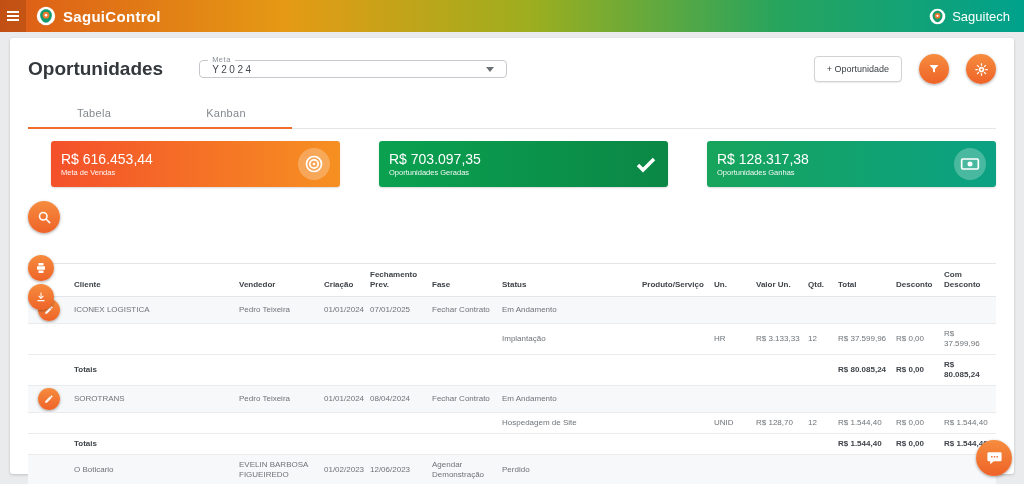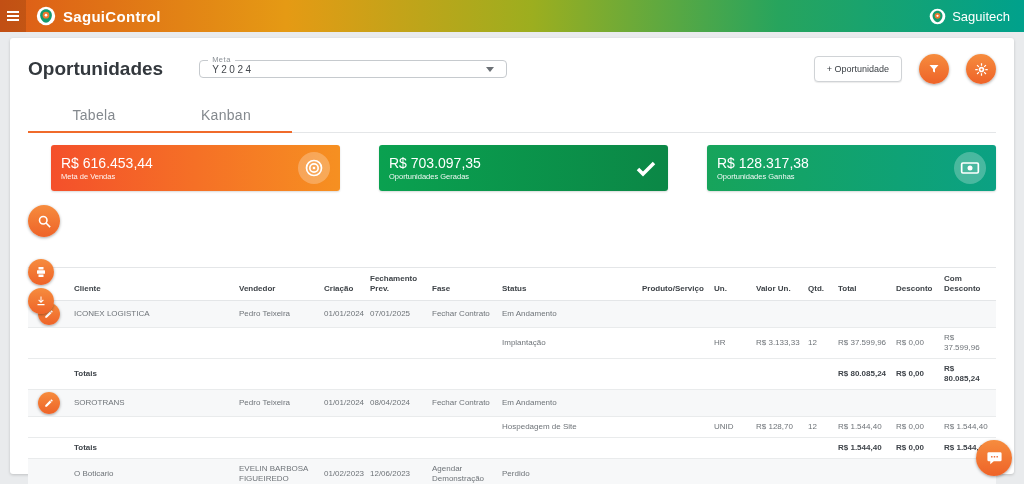--- a/index.html
+++ b/index.html
@@ -46,21 +46,21 @@
     font-size: 9px; color: #3c4146; font-family: inherit; cursor: pointer; box-shadow: 0 1px 1px rgba(0,0,0,.08); white-space: nowrap; }
 
   .circle-btn { width: 30px; height: 30px; border-radius: 50%; border: none; padding: 0;
     background: linear-gradient(180deg, #f68c3e, #ee6328);
     display: flex; align-items: center; justify-content: center;
     box-shadow: 0 1px 3px rgba(0,0,0,.35); cursor: pointer; flex: none; }
   .circle-btn svg { display: block; }
 
   
   .tabs { position: relative; display: flex; margin-top: 10px; border-bottom: 1px solid #e4e6e8; }
-  .tab { width: 132px; text-align: center; padding: 9px 0; font-size: 14px; color: #84898e;
+  .tab { width: 132px; text-align: center; padding: 9px 0; font-size: 11px; color: #84898e;
     letter-spacing: .3px; cursor: pointer; }
   .tab-indicator { position: absolute; left: 0; bottom: -1px; width: 264px; height: 2px; background: #f06b2b; }
 
   
   .kpi-row { display: flex; gap: 16px; margin-top: 12px; }
   .kpi { flex: 1; height: 46px; border-radius: 3px; color: #fff; display: flex; align-items: center;
     padding: 0 10px; box-shadow: 0 1px 2px rgba(0,0,0,.15); margin-left: 23px; }
   .kpi-1 { background: linear-gradient(90deg, #f4502b, #f69021); }
   .kpi-2 { background: linear-gradient(90deg, #0aa150, #0b8746); }
   .kpi-3 { background: linear-gradient(90deg, #b7a317, #a69212); }

